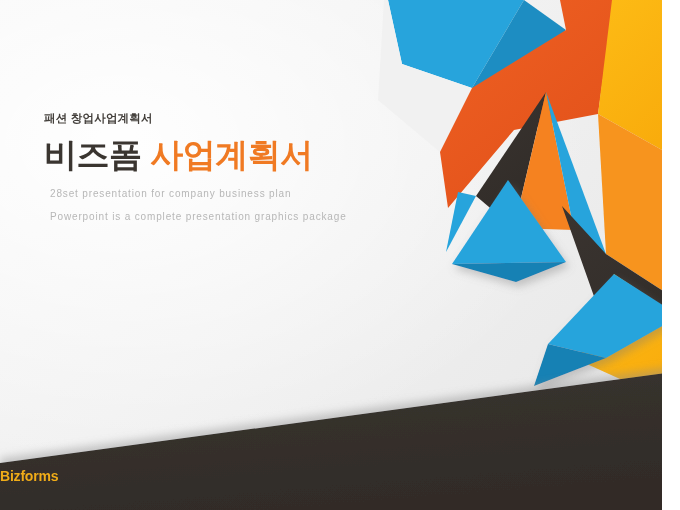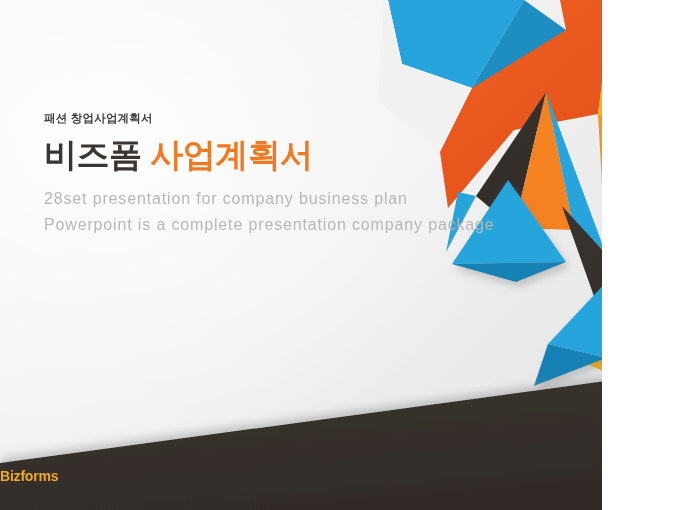--- a/index.html
+++ b/index.html
@@ -7,21 +7,21 @@
     margin: 0;
     padding: 0;
     background: #ffffff;
   }
   body {
     font-family: "Liberation Sans", "DejaVu Sans", sans-serif;
   }
 
   #slide {
     position: relative;
-    width: 602px;
+    width: 662px;
     height: 510px;
     overflow: hidden;
     background: linear-gradient(135deg, #f7f7f7 0%, #f1f1f1 45%, #e6e6e6 100%);
   }
 
   
   .bg-vignette {
     position: absolute;
     inset: 0;
     background: radial-gradient(ellipse at 18% 28%, rgba(255,255,255,0.95) 0%, rgba(255,255,255,0.0) 62%);
@@ -58,25 +58,25 @@
     margin: 11px 0 14px 0;
     font-size: 33px;
     font-weight: bold;
     line-height: 1.08;
     letter-spacing: -0.5px;
     white-space: nowrap;
   }
   .headline .h-dark { color: #3a3530; }
   .headline .h-accent { color: #f07a23; }
   .sub-line {
-    font-size: 16px;
+    font-size: 10px;
     color: #b7b7b7;
     letter-spacing: 0.85px;
     line-height: 1.62;
-    margin: 0;
+    margin: 6px;
     white-space: nowrap;
   }
 
   
   .footer-logo {
     position: absolute;
     left: 0;
     right: 0;
     top: 468px;
     text-align: left;
@@ -150,18 +150,18 @@
   </div>
 
   <div class="text-block">
     <p class="eyebrow">패션 창업사업계획서</p>
 
     <h1 class="headline">
       <span class="h-dark">비즈폼</span><span>&nbsp;</span><span class="h-accent">사업계획서</span>
     </h1>
 
     <p class="sub-line">28set presentation for company business plan</p>
-    <p class="sub-line">Powerpoint is a complete presentation company package</p>
+    <p class="sub-line">Powerpoint is a complete presentation graphics package</p>
   </div>
 
   <div class="footer-logo">Bizforms</div>
 
 </div>
 
 </body></html>

